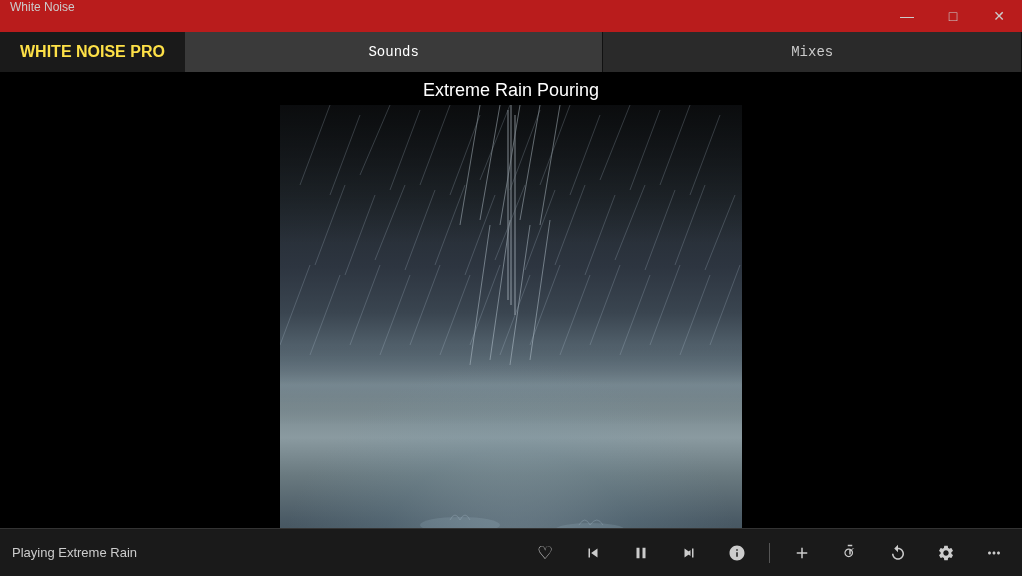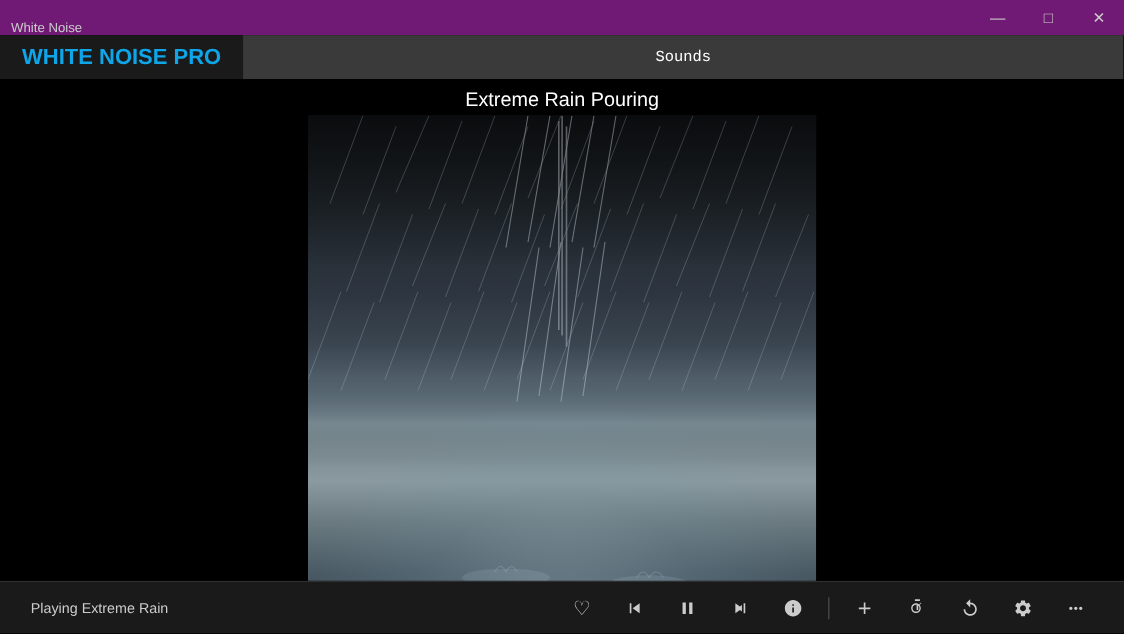--- a/index.html
+++ b/index.html
@@ -10,23 +10,23 @@
       color: #fff;
       font-family: 'Segoe UI', sans-serif;
       overflow: hidden;
       display: flex;
       flex-direction: column;
     }
 
     
     #title-bar {
       height: 32px;
-      background: #701a75;
-      display: flex;
-      align-items: flex-end;
+      background: #b91c1c;
+      display: flex;
+      align-items: flex-start;
       justify-content: space-between;
       padding: 0 0 0 10px;
       flex-shrink: 0;
     }
     #title-bar-text {
       font-size: 12px;
       color: #ccc;
     }
     #window-controls {
       display: flex;
@@ -46,23 +46,23 @@
     }
 
     
     #app-header {
       display: flex;
       align-items: center;
       background: #1a1a1a;
       flex-shrink: 0;
     }
     #app-title {
-      font-size: 20px;
+      font-size: 16px;
       font-weight: 700;
-      color: #0ea5e9;
+      color: #fde047;
       padding: 0 20px;
       white-space: nowrap;
       min-width: 170px;
     }
     #nav-tabs {
       display: flex;
       flex: 1;
     }
     .nav-tab {
       flex: 1;
@@ -132,21 +132,21 @@
       position: relative;
     }
 
     
     #status-bar {
       height: 48px;
       background: #1a1a1a;
       display: flex;
       align-items: center;
       justify-content: space-between;
-      padding: 0 28px;
+      padding: 0 12px;
       flex-shrink: 0;
       border-top: 1px solid #333;
     }
     #now-playing {
       font-size: 13px;
       color: #ccc;
       min-width: 200px;
     }
     #playback-controls {
       display: flex;
@@ -209,20 +209,21 @@
     <button class="win-btn">—</button>
     <button class="win-btn">□</button>
     <button class="win-btn" id="close-btn">✕</button>
   </div>
 </div>
 
 <div id="app-header">
   <div id="app-title">WHITE NOISE PRO</div>
   <div id="nav-tabs">
     <button class="nav-tab active">Sounds</button>
+    <button class="nav-tab">Mixes</button>
   </div>
 </div>
 
 <div id="main-content">
   <div id="track-title">Extreme Rain Pouring</div>
   <div id="album-art">
     <div id="rain-canvas">
 
       <div class="dark-top"></div>
 

